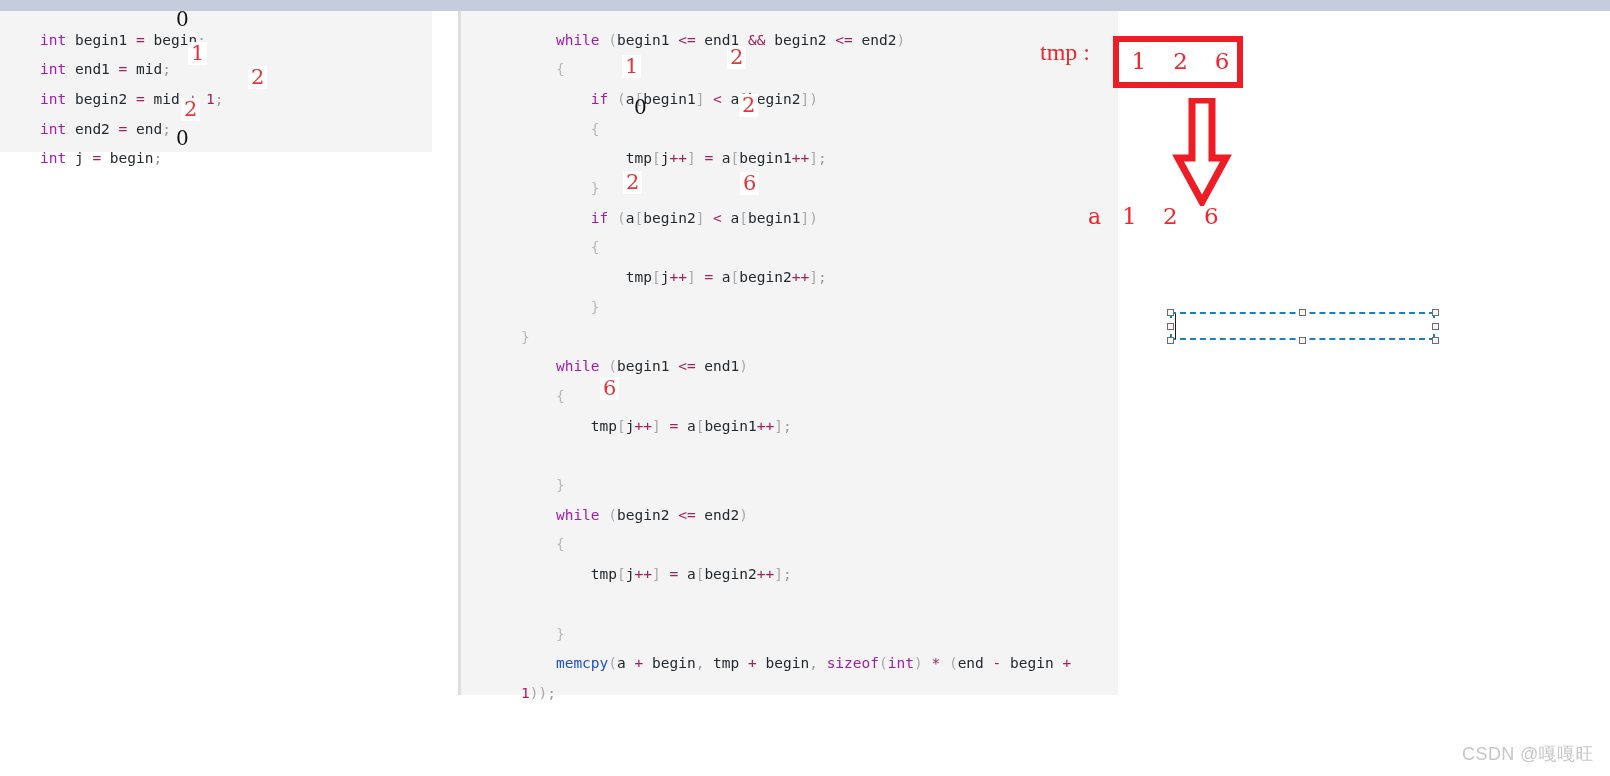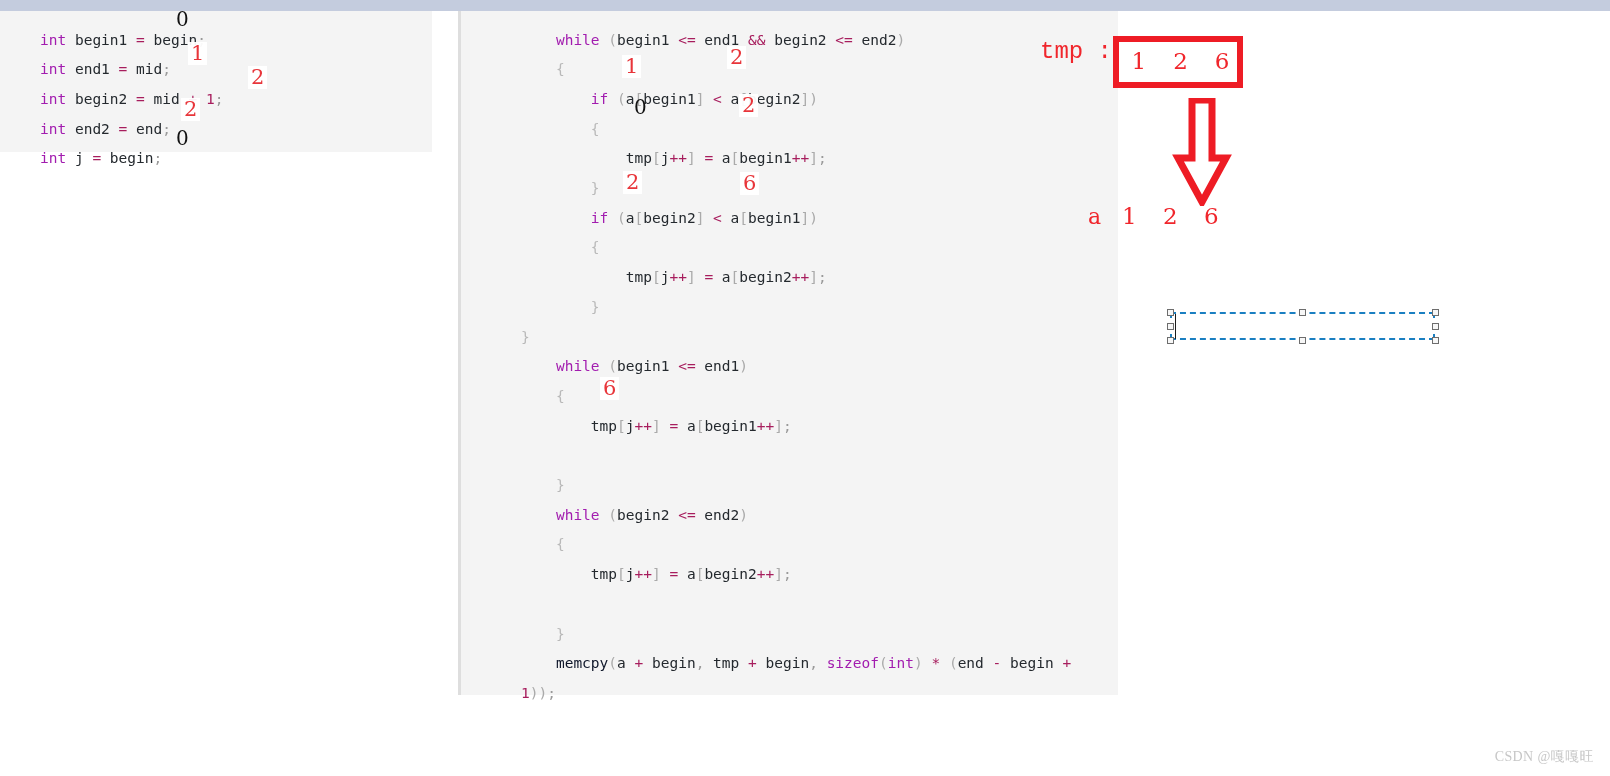--- a/index.html
+++ b/index.html
@@ -62,21 +62,21 @@
     line-height: 29.7px;
     white-space: pre;
     color: #24292e;
   }
   .left-code { left: 40px; top: 0px; }
   .main-code { left: 60px; top: 0px; }
 
   .kw   { color: #a21caf; }
   .num  { color: #a71d5d; }
   .op   { color: #a71d5d; }
-  .fn   { color: #0f172a; margin-top: 10px; }
+  .fn   { color: #1d4ed8; margin-top: 10px; }
   .brk  { color: #aaaaaa; }
   .brc  { color: #b9b9b9; }
   .punc { color: #999999; }
   .pl   { color: #24292e; }
 
   
   .ann {
     position: absolute;
     font-family: "DejaVu Serif", "Liberation Serif", serif;
     color: #e8353a;
@@ -84,21 +84,21 @@
     line-height: 1;
     background: rgba(255,255,255,0.94);
     padding: 1px 3px;
   }
   .ann.nobg { background: transparent; padding: 0; }
   .ann.black { color: #111111; font-size: 20px; }
 
   
   .tmp-label {
     position: absolute;
-    font-family: Liberation Mono, monospace;
+    font-family: Liberation Serif, serif;
     color: #f0262c;
     font-size: 24px;
     line-height: 1;
   }
 
   .red-box {
     position: absolute;
     left: 1113px; top: 36px;
     width: 130px; height: 52px;
     border: 6px solid #ee1c25;
@@ -159,22 +159,22 @@
     position: absolute;
     left: 1175px; top: 314px;
     width: 1px; height: 25px;
     background: #1c1c1c;
   }
 
   
   .watermark {
     position: absolute;
     right: 16px; bottom: 10px;
-    font-family: Liberation Serif, serif;
-    font-size: 14px;
+    font-family: Liberation Sans, sans-serif;
+    font-size: 18px;
     color: #c7c7c7;
     letter-spacing: 0.4px;
     text-align: right;
   }
 </style>
 </head>
 <body>
 
 <div id="stage">
 

